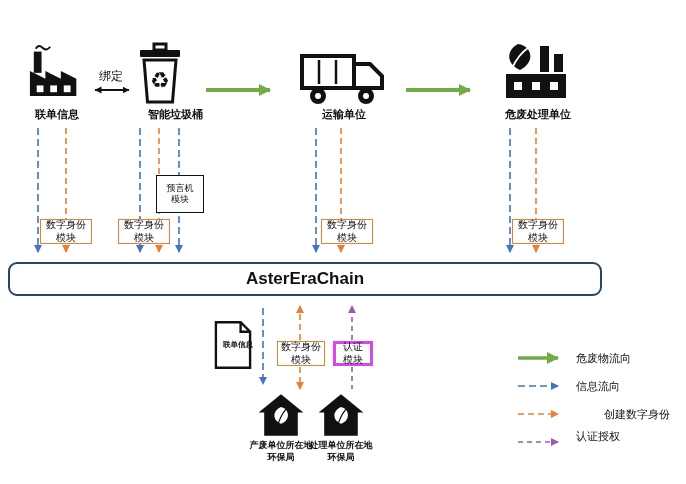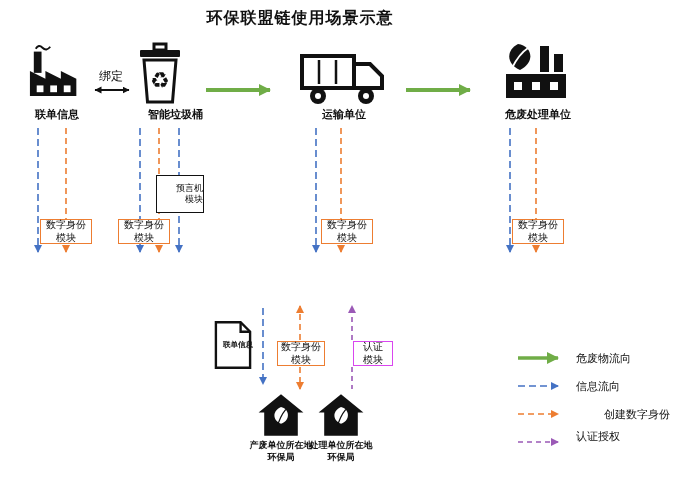--- a/index.html
+++ b/index.html
@@ -10,37 +10,36 @@
            font-size:16px; font-weight:bold; letter-spacing:1px; }
   .entity-label { position:absolute; text-align:center; font-weight:bold; font-size:11px; }
   .bind-label { position:absolute; text-align:center; font-size:12px; }
   .icon { position:absolute; z-index:2; }
   .overlay { position:absolute; left:0; top:0; z-index:1; pointer-events:none; }
   .small-box { position:absolute; background:#fff; border:1px solid #ed7d31; z-index:3;
                display:flex; flex-direction:column; align-items:center; justify-content:center;
                text-align:center; line-height:1.25; font-size:10px; }
   .small-box span { display:block; }
   .oracle-box { border:1.5px solid #111; font-size:9px; }
-  .auth-box  { border:1px solid #d946ef;margin-left:20px; }
+  .auth-box  { border:3px solid #d946ef; }
   .chain-box { position:absolute; left:8px; top:262px; width:594px; height:34px;
                border:2px solid #24466b; border-radius:9px; background:#fff; z-index:2;
                display:flex; align-items:center; justify-content:center;
                font-size:17px; font-weight:bold; }
   .doc-label { position:absolute; z-index:3; font-size:7.5px; font-weight:bold;
                text-align:center; line-height:1.35; }
   .house-label { position:absolute; text-align:center; font-weight:bold; font-size:9px; line-height:1.3; }
   .house-label span { display:block; }
   .legend-label { position:absolute; font-size:11px; }
 </style>
 </head>
 <body>
 
 <div class="canvas">
 
-  <div class="title">环保联盟链使用场景示意</div>
 
   <svg class="overlay" width="686" height="484" viewBox="0 0 686 484">
     <defs>
       <marker id="mGreen" markerUnits="userSpaceOnUse" markerWidth="14" markerHeight="14" refX="11" refY="6" orient="auto">
         <path d="M0 0 L12 6 L0 12 Z" fill="#70ad47"></path>
       </marker>
       <marker id="mBlue" markerUnits="userSpaceOnUse" markerWidth="9" markerHeight="9" refX="7" refY="4" orient="auto">
         <path d="M0 0 L8 4 L0 8 Z" fill="#4472c4"></path>
       </marker>
       <marker id="mOrange" markerUnits="userSpaceOnUse" markerWidth="9" markerHeight="9" refX="7" refY="4" orient="auto">
@@ -118,21 +117,21 @@
     <path d="M10 28 C14 20 20 12 26 8" stroke="#fff" stroke-width="1.8" fill="none"></path>
     <rect x="38" y="6" width="9" height="26" fill="#111"></rect>
     <rect x="52" y="14" width="9" height="18" fill="#111"></rect>
     <path d="M4 58 V34 H64 V58 Z" fill="#111"></path>
     <rect x="12" y="42" width="8" height="8" fill="#fff"></rect>
     <rect x="30" y="42" width="8" height="8" fill="#fff"></rect>
     <rect x="48" y="42" width="8" height="8" fill="#fff"></rect>
   </svg>
   <div class="entity-label" style="left:494px; top:107px; width:88px;">危废处理单位</div>
 
-  <div class="small-box oracle-box" style="left:156px; top:175px; width:48px; height:38px;align-items:flex-end;">
+  <div class="small-box oracle-box" style="left:156px; top:175px; width:48px; height:38px;">
     <span>预言机</span>
     <span>模块</span>
   </div>
 
   <div class="small-box" style="left:40px; top:219px; width:52px; height:25px;">
     <span>数字身份</span>
     <span>模块</span>
   </div>
   <div class="small-box" style="left:118px; top:219px; width:52px; height:25px;">
     <span>数字身份</span>
@@ -140,20 +139,23 @@
   </div>
   <div class="small-box" style="left:321px; top:219px; width:52px; height:25px;">
     <span>数字身份</span>
     <span>模块</span>
   </div>
   <div class="small-box" style="left:512px; top:219px; width:52px; height:25px;">
     <span>数字身份</span>
     <span>模块</span>
   </div>
 
+  <div class="chain-box">
+    <span>AsterEraChain</span>
+  </div>
 
   <svg class="icon" style="left:214px; top:320px;" width="38" height="50" viewBox="0 0 40 52">
     <path d="M2 2 H28 L38 12 V50 H2 Z" fill="#fff" stroke="#111" stroke-width="2.5"></path>
     <path d="M28 2 V12 H38" fill="none" stroke="#111" stroke-width="2.5"></path>
   </svg>
   <div class="doc-label" style="left:218px; top:340px; width:40px;">联单信息</div>
 
   <div class="small-box" style="left:277px; top:341px; width:48px; height:25px;">
     <span>数字身份</span>
     <span>模块</span>

